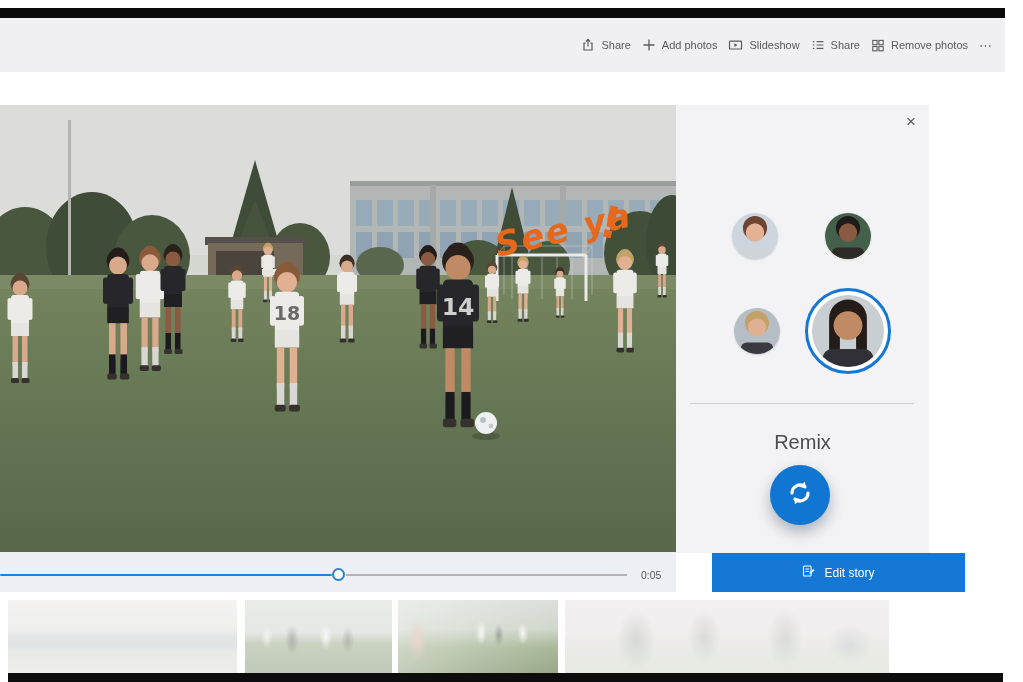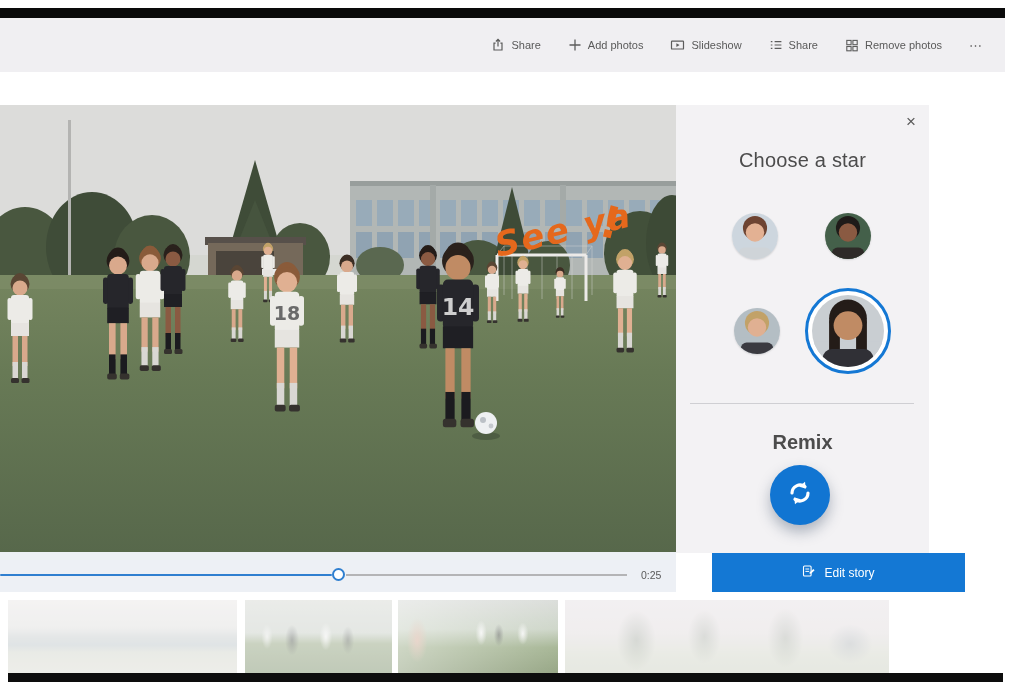--- a/index.html
+++ b/index.html
@@ -2,21 +2,21 @@
 <html><head>
 <meta charset="utf-8">
 <style>
   html,body{margin:0;padding:0;background:#fff;}
   body{font-family:"Liberation Sans",sans-serif;-webkit-font-smoothing:antialiased;}
   #screen{position:relative;width:1023px;height:682px;background:#fff;overflow:hidden;}
 
   
   .top-black{position:absolute;left:0;top:8px;width:1005px;height:10px;background:#0a0a0a;}
   .toolbar{position:absolute;left:0;top:18px;width:1005px;height:54px;background:#f0eff2;
-           display:flex;align-items:center;justify-content:flex-end;gap:27px;padding-right:22px;box-sizing:border-box;}
+           display:flex;align-items:center;justify-content:flex-end;gap:11px;padding-right:12px;box-sizing:border-box;}
   .tb-item{display:flex;align-items:center;gap:6px;color:#595959;font-size:11px;cursor:default;}
   .tb-item svg{display:block;}
   .tb-more{color:#595959;font-size:13px;letter-spacing:1px;}
 
   
   .video{position:absolute;left:0;top:105px;width:676px;height:447px;background:#d7d7d5;overflow:hidden;}
   .video svg{display:block;}
 
   
   .seek-strip{position:absolute;left:0;top:552px;width:676px;height:40px;background:#edf0f5;}
@@ -29,21 +29,21 @@
   .panel{position:absolute;left:676px;top:105px;width:253px;height:448px;background:#f3f2f4;}
   .panel-close{position:absolute;right:13px;top:8px;font-size:17px;color:#5a5a5a;line-height:1;cursor:default;}
   .panel-title{position:absolute;left:0;right:0;top:44px;text-align:center;font-size:20px;font-weight:400;color:#4c4c4c;letter-spacing:.2px;}
   .avatar{position:absolute;width:46px;height:46px;border-radius:50%;overflow:hidden;box-shadow:0 1px 2px rgba(0,0,0,.15);}
   .avatar svg{display:block;width:100%;height:100%;}
   .avatar-sel-ring{position:absolute;width:86px;height:86px;border:3.5px solid #1478d4;border-radius:50%;
                    box-sizing:border-box;display:flex;align-items:center;justify-content:center;background:#fff;}
   .avatar-sel{position:relative;width:72px;height:72px;border-radius:50%;overflow:hidden;}
   .avatar-sel svg{display:block;width:100%;height:100%;}
   .panel-divider{position:absolute;left:14px;right:15px;top:298px;height:1px;background:#cfcfd3;}
-  .remix-title{position:absolute;left:0;right:0;top:326px;text-align:center;font-size:20px;font-weight:700;color:#4c4c4c;}
+  .remix-title{position:absolute;left:0;right:0;top:326px;text-align:center;font-size:20px;font-weight:400;color:#4c4c4c;}
   .remix-btn{position:absolute;left:94px;top:360px;width:60px;height:60px;border-radius:50%;background:#1175d2;
              display:flex;align-items:center;justify-content:center;box-shadow:0 7px 14px rgba(40,60,90,.35);}
   .edit-story{position:absolute;left:676px;top:553px;width:253px;height:39px;background:#1478d4;
               display:flex;align-items:center;justify-content:center;gap:8px;color:#fff;font-size:12px;margin-left:36px;}
 
   
   .thumb{position:absolute;top:600px;height:73px;overflow:hidden;}
   .thumb::after{content:"";position:absolute;inset:0;background:rgba(255,255,255,.55);}
   .t1{left:8px;width:229px;background:
       linear-gradient(180deg,#e7e5e4 0%,#dcdcda 38%,#c2c8c9 52%,#b9c3c6 62%,#cfd2c8 72%,#d8d9cf 100%);}
@@ -459,26 +459,25 @@
         <text x="0" y="0" transform="translate(498,152) rotate(-13)" font-family="DejaVu Sans, sans-serif" font-size="34" font-style="italic" font-weight="bold" fill="#e5681c" letter-spacing="2">See ya</text>
         <text x="0" y="0" transform="translate(597,130) rotate(14)" font-family="DejaVu Sans, sans-serif" font-size="44" font-weight="bold" fill="#e5681c">!</text>
       </g>
     </svg>
   </div>
 
   <div class="seek-strip">
     <div class="seek-fill" id="seekFill" style="width: 332px;"></div>
     <div class="seek-rest" id="seekRest" style="left: 346px; width: 281px;"></div>
     <div class="seek-thumb" id="seekThumb" style="left: 332px;"></div>
-    <div class="seek-time">0:25</div>
+    <div class="seek-time">0:05</div>
   </div>
 
   <div class="panel">
     <div class="panel-close">×</div>
-    <div class="panel-title">Choose a star</div>
 
     <div class="avatar" style="left:56px;top:108px;">
         <svg viewBox="0 0 40 40" id="face0">
           <rect x="0" y="0" width="40" height="40" fill="#cdd6de"></rect>
           <rect x="0" y="26" width="40" height="14" fill="#cdd6de"></rect>
           <rect x="6" y="30" width="28" height="12" rx="5" fill="#cfd4d8"></rect>
           <circle cx="20" cy="13" r="10.5" fill="#6e4432"></circle>
           <circle cx="20" cy="17" r="8" fill="#e3b193"></circle>
           <path d="M12 14 a8.5 8.5 0 0 1 16 0 l0 -4 a8.5 8.5 0 0 0 -16 0 z" fill="#6e4432"></path>
         </svg>

